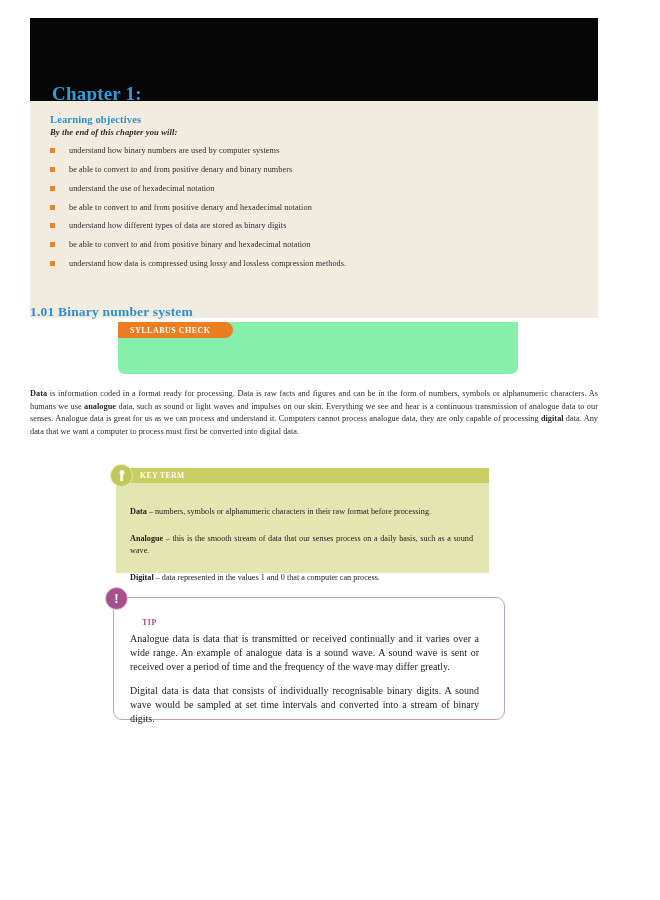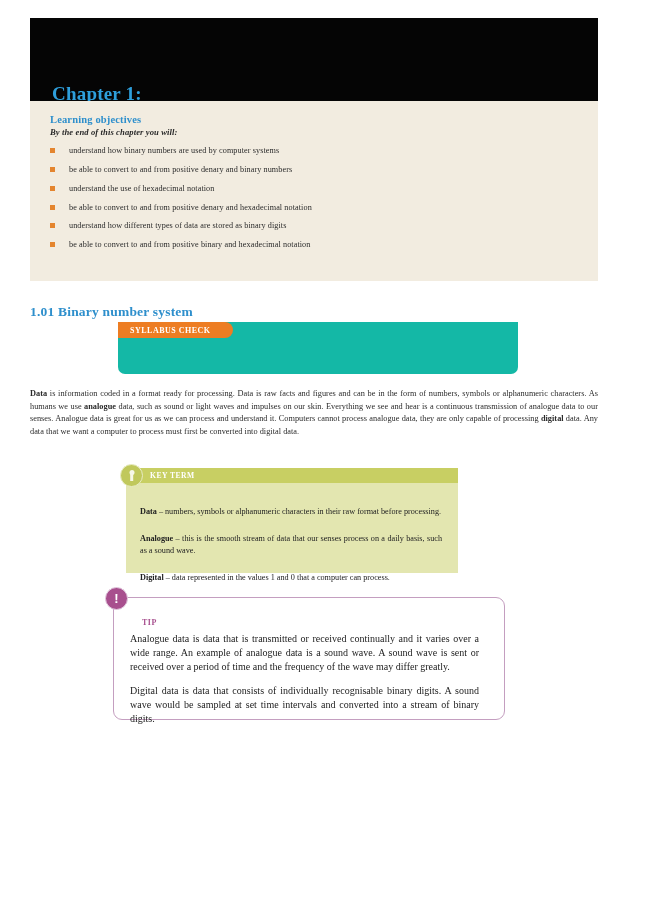--- a/index.html
+++ b/index.html
@@ -51,21 +51,21 @@
     letter-spacing: 0.2px;
     margin-top: 10px;
   }
 
   
   .objectives-panel {
     position: absolute;
     left: 30px;
     top: 101px;
     width: 568px;
-    height: 180px;
+    height: 217px;
     background: #f2ece0;
     box-sizing: border-box;
     padding: 13px 24px 0 20px;
   }
   .objectives-heading {
     font-size: 10.5px;
     font-weight: bold;
     color: #2e8fcc;
     letter-spacing: 0.15px;
   }
@@ -111,21 +111,21 @@
     letter-spacing: 0.2px;
   }
 
   
   .syllabus-box {
     position: absolute;
     left: 118px;
     top: 322px;
     width: 400px;
     height: 52px;
-    background: #14b8a6;
+    background: #86efac;
     border-radius: 0 0 7px 7px;
   }
   .syllabus-tab {
     position: absolute;
     left: 0;
     top: 0;
     height: 16px;
     padding: 0 22px 0 12px;
     background: #ed7d23;
     border-radius: 0 9px 9px 0;
@@ -158,23 +158,23 @@
     line-height: 1.52;
     color: #2b2b2b;
     text-align: justify;
     letter-spacing: 0.02px;
   }
   .body-paragraph b { font-weight: bold; }
 
   
   .keyterm-box {
     position: absolute;
-    left: 126px;
+    left: 116px;
     top: 468px;
-    width: 332px;
+    width: 373px;
     height: 105px;
     background: #e3e6b0;
   }
   .keyterm-header {
     position: absolute;
     left: 0;
     top: 0;
     width: 100%;
     height: 15px;
     background: #c8cf63;
@@ -331,20 +331,24 @@
         <span>be able to convert to and from positive denary and hexadecimal notation</span>
       </li>
       <li>
         <span class="bullet-square"></span>
         <span>understand how different types of data are stored as binary digits</span>
       </li>
       <li>
         <span class="bullet-square"></span>
         <span>be able to convert to and from positive binary and hexadecimal notation</span>
       </li>
+      <li>
+        <span class="bullet-square"></span>
+        <span>understand how data is compressed using lossy and lossless compression methods.</span>
+      </li>
     </ul>
   </div>
 
   <div class="section-heading">1.01 Binary number system</div>
 
   <div class="syllabus-box">
     <div class="syllabus-tab">
       <span class="syllabus-tab-label">SYLLABUS CHECK</span>
     </div>
   </div>

